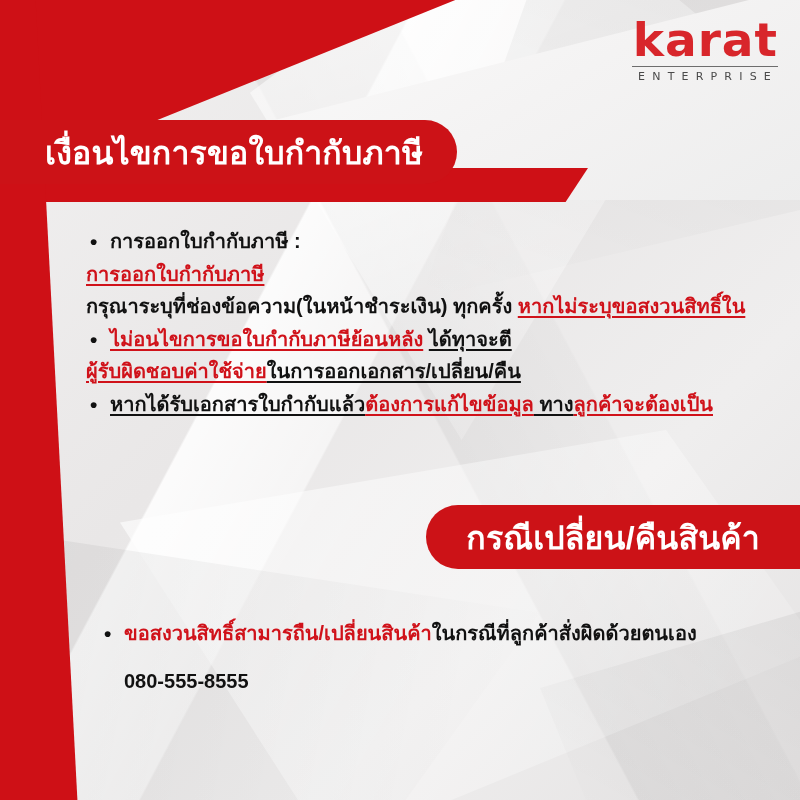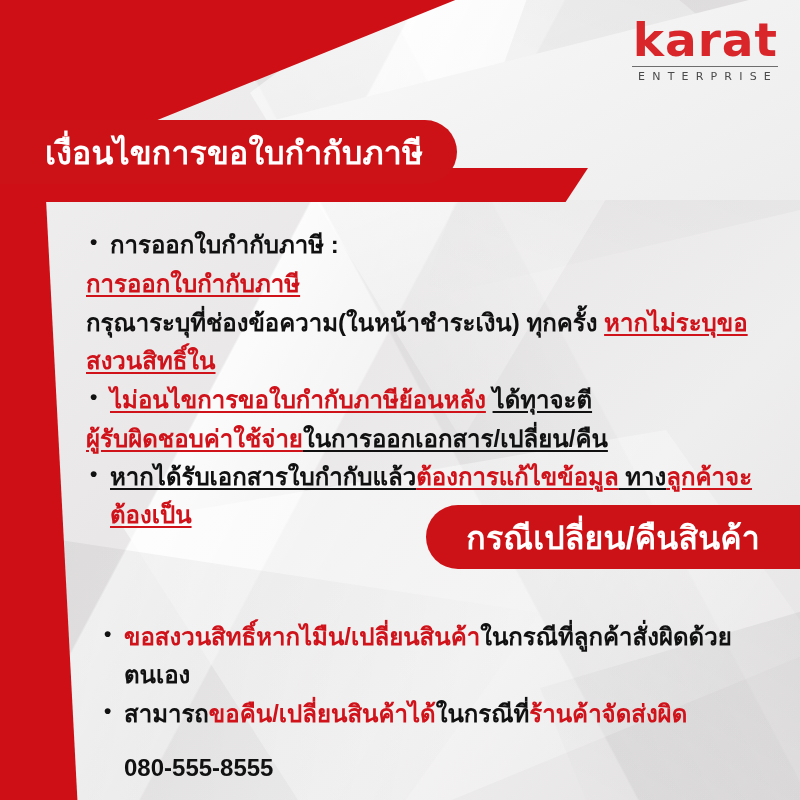--- a/index.html
+++ b/index.html
@@ -154,21 +154,21 @@
     height: 64px;
     padding: 0 80px 0 40px;
     border-radius: 40px 0 0 40px;
     justify-content: flex-end;
   }
 
   
   .block {
     position: absolute;
     color: #111111;
-    font-size: 24px;
+    font-size: 20px;
     font-weight: bold;
     line-height: 1.58;
   }
   .block-top  { left: 86px; top: 226px; width: 700px; }
   .block-bot  { left: 100px; top: 618px; width: 690px; }
 
   .li {
     position: relative;
     padding-left: 24px;
     margin-bottom: 1px;
@@ -245,26 +245,23 @@
 
   </div>
 
   <div class="banner banner-2">
     <span>กรณีเปลี่ยน/คืนสินค้า</span>
   </div>
 
   <div class="block block-bot">
 
     <div class="li">
-      <span class="red">ขอสงวนสิทธิ์หากไมืน/เปลี่ยนสินค้า</span><span class="dark">ในกรณีที่ลูกค้าสั่งผิดด้วยตนเอง</span>
-    </div>
-
-    <div class="li">
-      <span class="dark">สามารถ</span><span class="red">ขอคืน/เปลี่ยนสินค้าได้</span><span class="dark">ในกรณีที่</span><span class="red">ร้านค้าจัดส่งผิด</span>
-    </div>
+      <span class="red">ขอสงวนสิทธิ์สามารถืน/เปลี่ยนสินค้า</span><span class="dark">ในกรณีที่ลูกค้าสั่งผิดด้วยตนเอง</span>
+    </div>
+
 
     <div class="li nobullet">
       <span class="dark phone">080-555-8555</span>
     </div>
 
   </div>
 
 </div>
 
 </body></html>

